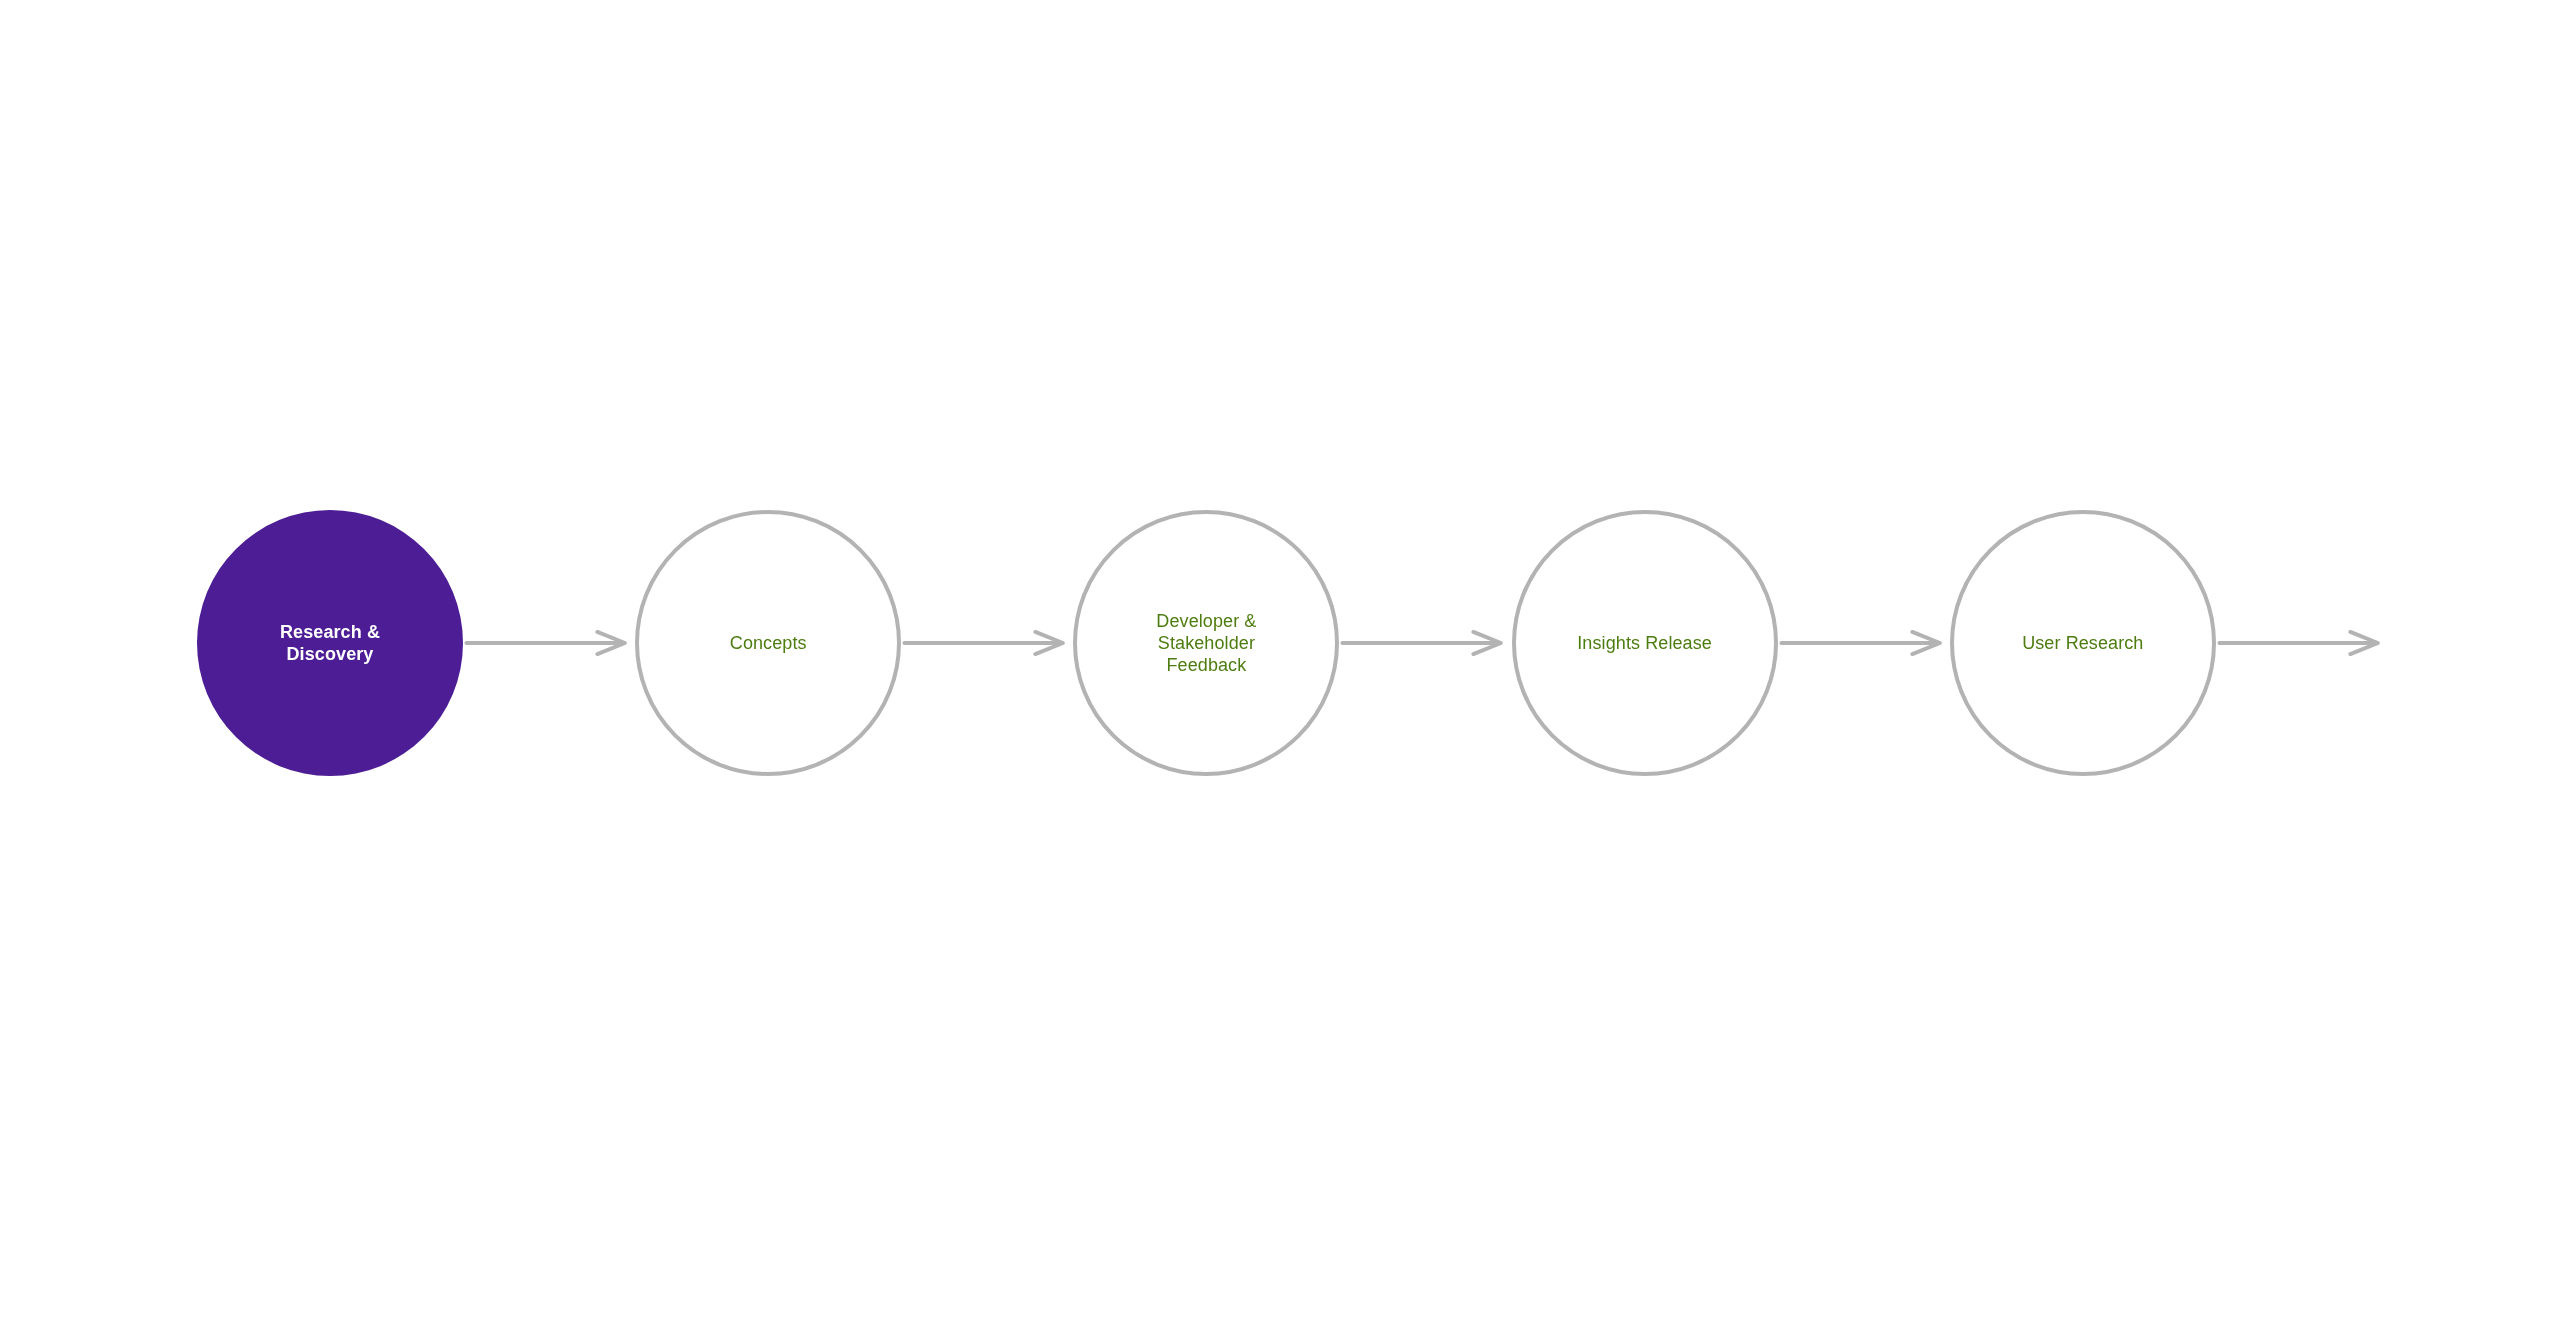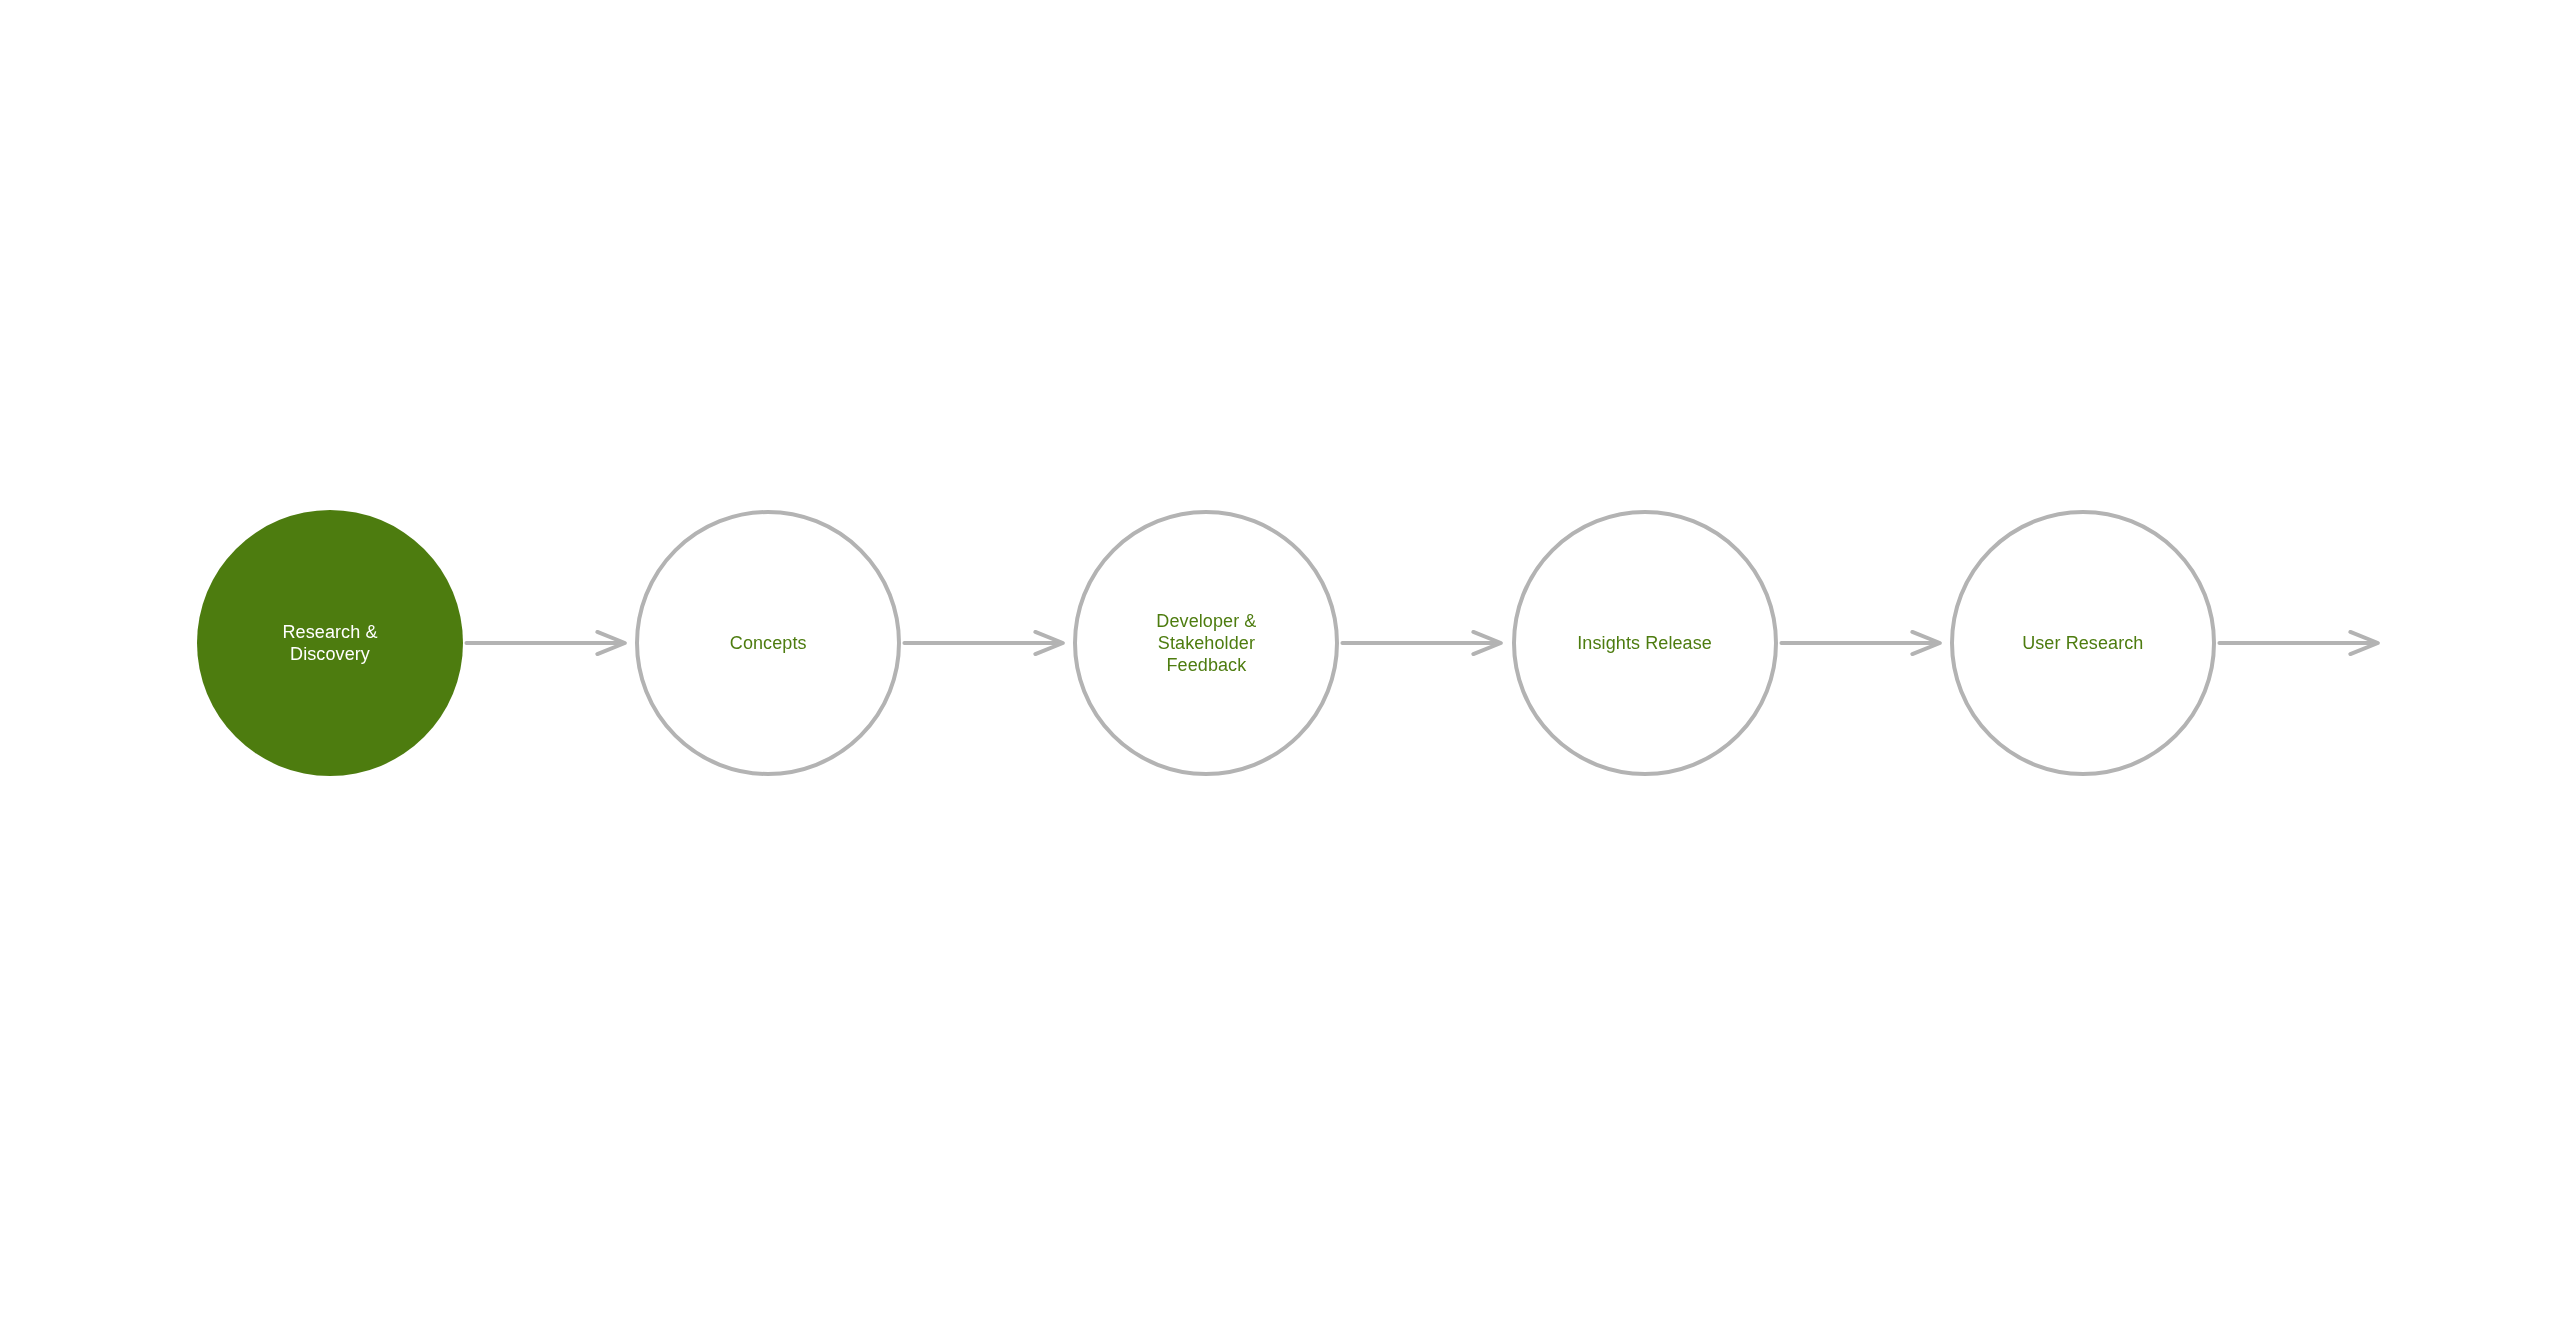--- a/index.html
+++ b/index.html
@@ -43,22 +43,23 @@
     height: 266px;
     min-width: 266px;
     border-radius: 50%;
     display: flex;
     align-items: center;
     justify-content: center;
     flex: 0 0 auto;
   }
 
   .node.filled {
-    background: #4d7c0f;
+    background: #4c1d95;
     border: none;
+    font-weight: bold;
   }
 
   .node.outlined {
     background: #ffffff;
     border: 4.3px solid #b3b3b3;
   }
 
   .node-label {
     font-size: 18px;
     line-height: 22px;

